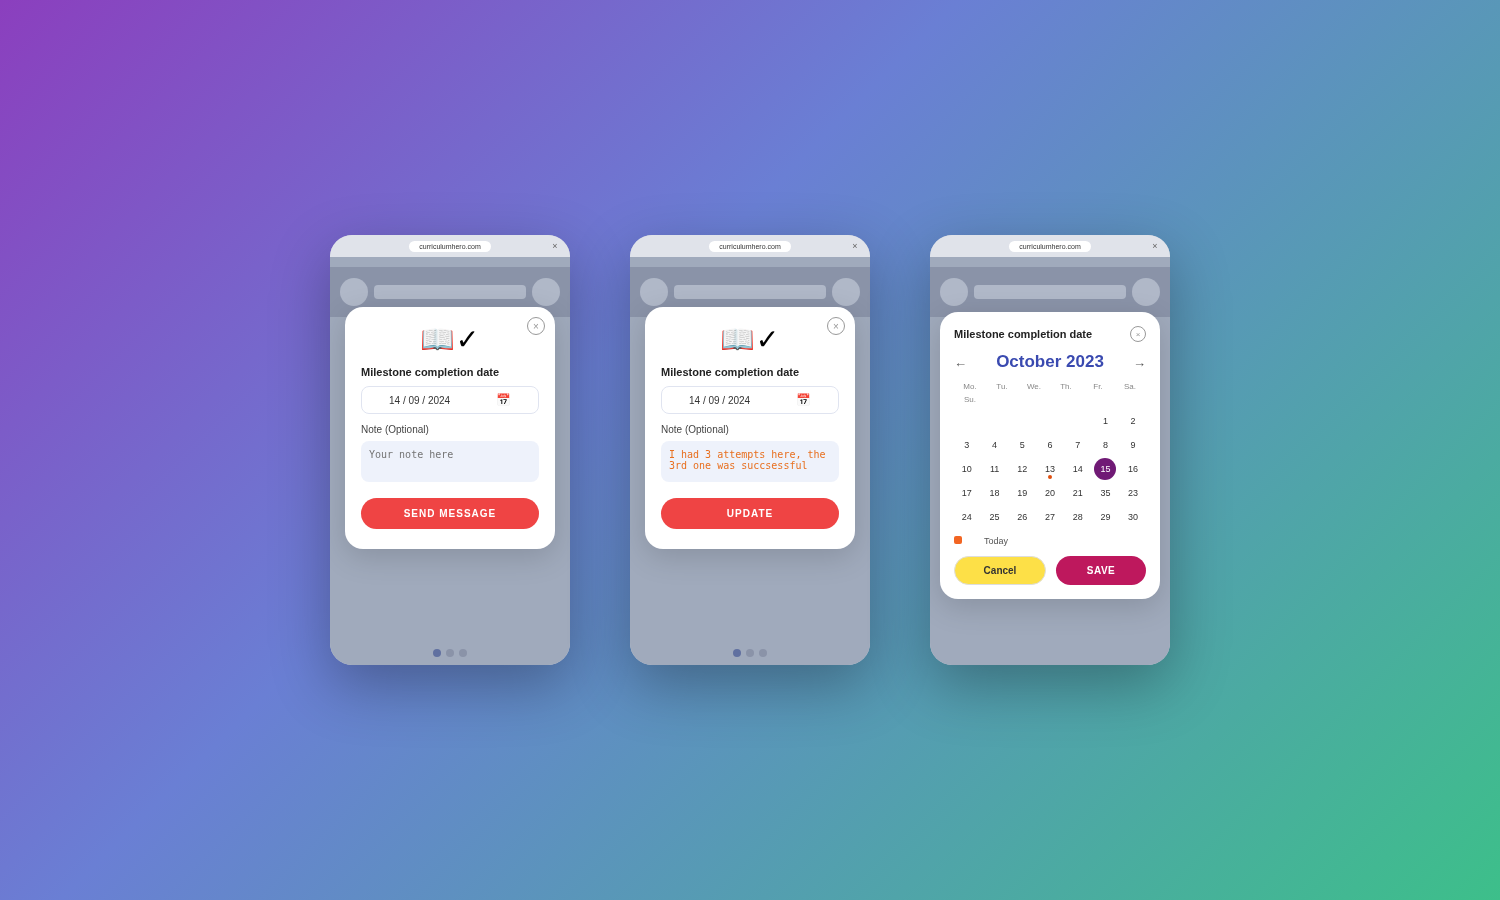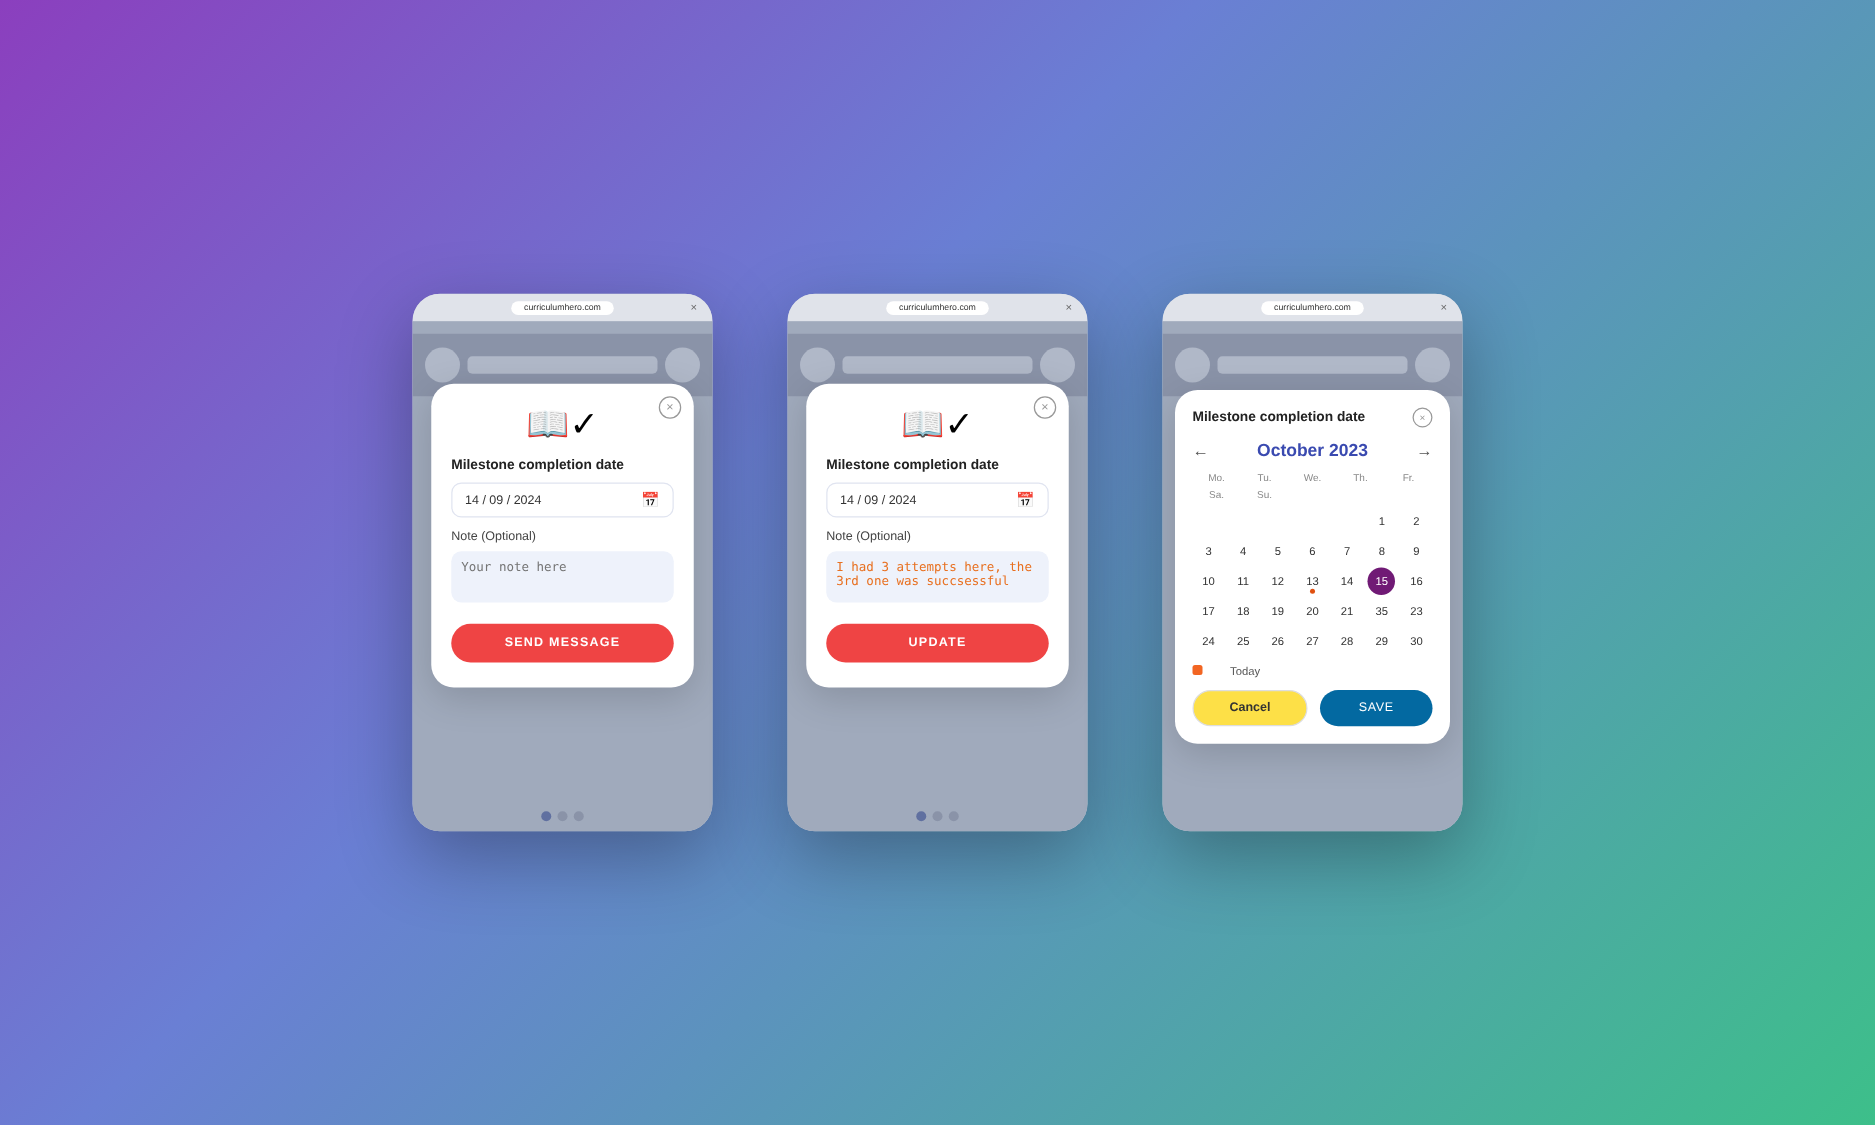--- a/index.html
+++ b/index.html
@@ -124,21 +124,21 @@
     }
     .modal-title {
       font-size: 11px;
       font-weight: 600;
       color: #222;
       margin-bottom: 8px;
     }
     .date-input-row {
       border: 1.5px solid #e0e4f0;
       border-radius: 8px;
-      padding: 6px 10px;
+      padding: 6px 27px;
       display: flex;
       align-items: center;
       justify-content: space-between;
       margin-bottom: 10px;
     }
     .date-value {
       font-size: 10px;
       color: #333;
     }
     .calendar-icon-small {
@@ -229,32 +229,32 @@
       font-size: 8px;
       color: #999;
     }
     .calendar-nav {
       display: flex;
       align-items: center;
       justify-content: space-between;
       margin-bottom: 8px;
     }
     .cal-month {
-      font-size: 14px;
+      font-size: 17px;
       font-weight: 700;
       color: #3a4ab0;
     }
     .cal-arrow {
       font-size: 13px;
       color: #555;
       cursor: pointer;
     }
     .calendar-days-header {
       display: grid;
-      grid-template-columns: repeat(5, 1fr);
+      grid-template-columns: repeat(6, 1fr);
       margin-bottom: 4px;
     }
     .cal-day-name {
       text-align: center;
       font-size: 8px;
       color: #888;
       padding: 2px 0;
     }
     .calendar-grid {
       display: grid;
@@ -325,24 +325,24 @@
       font-size: 10px;
       font-weight: 600;
       color: #333;
       cursor: pointer;
     }
     .cal-save-btn {
       flex: 1;
       padding: 8px;
       border-radius: 20px;
       border: none;
-      background: #0369a1;
+      background: #be185d;
       color: white;
       font-size: 10px;
-      font-weight: 400;
+      font-weight: 700;
       letter-spacing: 0.5px;
       cursor: pointer;
       text-transform: uppercase;
     }
   </style>
 </head>
 <body>
 
 <div class="screens-container">
 

